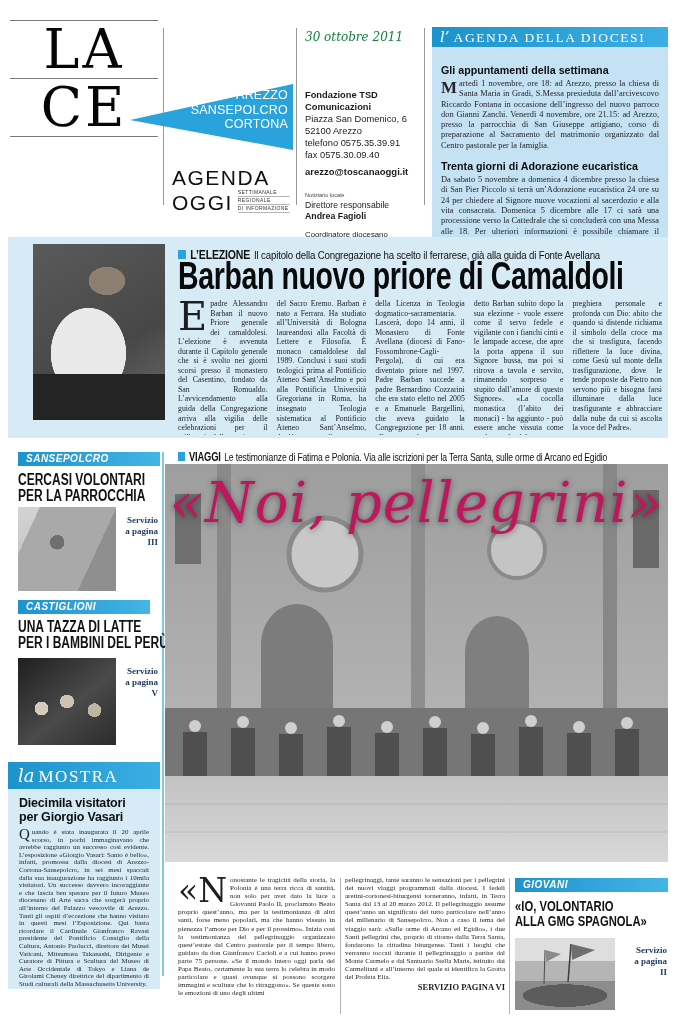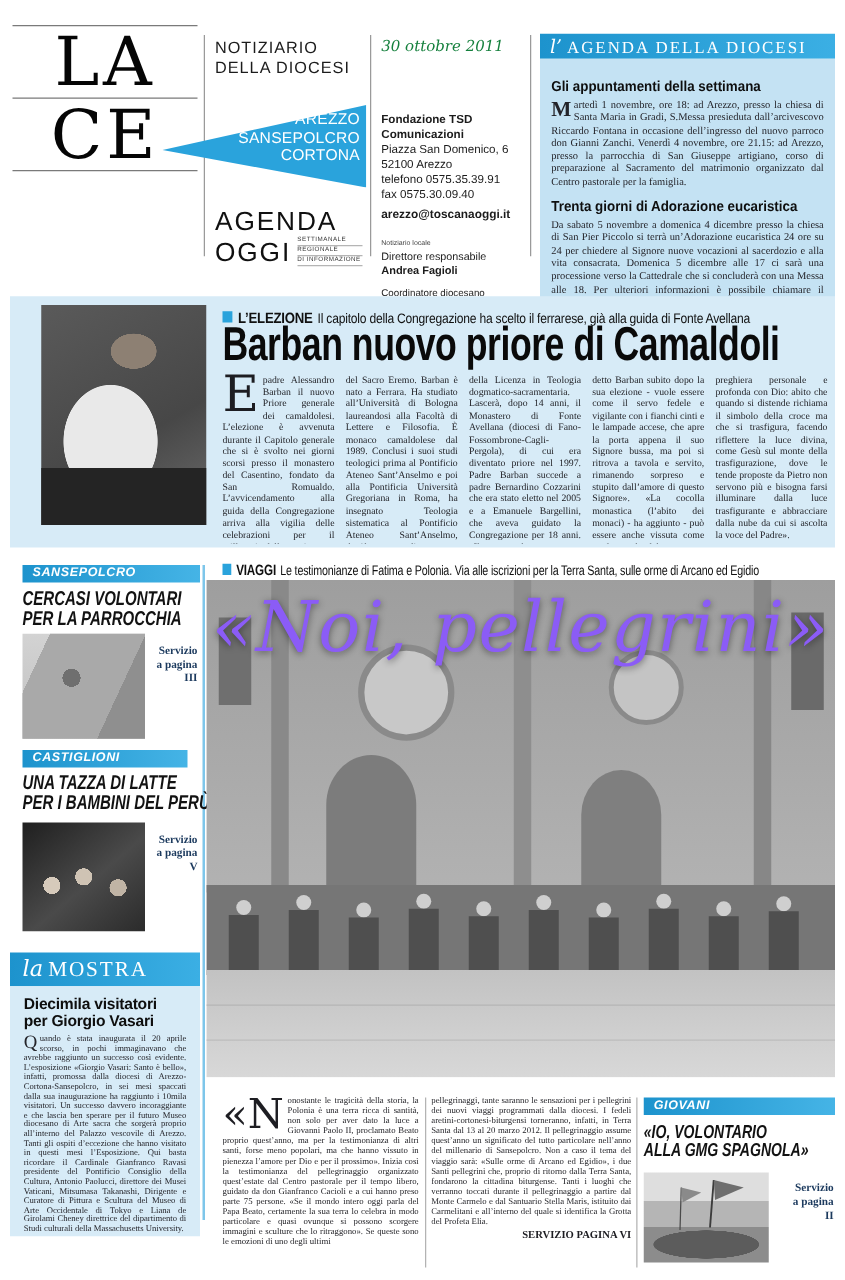--- a/index.html
+++ b/index.html
@@ -74,21 +74,21 @@
   .continua { font-weight:bold; text-align:right; font-size:8px; margin-top:1px; }
 
   
   .blue-rule { left:162px; top:452px; width:2px; height:524px; background:#7ec6ea; }
   .gray-rule { width:1px; background:#b3b3b3; }
 
   
   .tab { height:14px; background:linear-gradient(90deg,#1d93cd,#45b4e6); color:#fff;
          font-family:"Liberation Sans", sans-serif; font-weight:bold; font-style:italic;
          font-size:10px; letter-spacing:0.5px; padding:1px 0 0 8px; }
-  .side-head { font-family:"Liberation Sans", sans-serif; font-weight:bold; color:#121212;font-style:italic; }
+  .side-head { font-family:"Liberation Sans", sans-serif; font-weight:bold; color:#121212; }
   .side-head div { font-size:16px; line-height:15.5px; white-space:nowrap;
                    transform:scaleX(0.75); transform-origin:0 0; }
   .servizio { text-align:right; font-weight:bold; font-size:9px; line-height:11px; color:#1c3a5e; }
   .church-photo { left:18px; top:507px; width:98px; height:84px;
     background:
       radial-gradient(circle 8px at 40% 42%, #6f6f6f 90%, rgba(0,0,0,0) 91%),
       linear-gradient(115deg, rgba(0,0,0,0) 0 16%, #a9a9a9 16% 72%, #8f8f8f 72%),
       linear-gradient(#d3d3d3,#bfbfbf); }
   .peru-photo { left:18px; top:658px; width:98px; height:87px;
     background:
@@ -105,21 +105,21 @@
   .mostra-box { left:8px; top:789px; width:152px; height:200px; background:#d7ebf7;
                 padding:8px 11px; overflow:hidden; }
   .mostra-head { font-family:"Liberation Sans", sans-serif; font-weight:bold; font-size:12.5px;
                  line-height:13.5px; letter-spacing:-0.2px; color:#0e0e0e; margin-bottom:4px; }
   .mostra-text { font-size:6.9px; line-height:7.6px; text-align:justify; color:#24242a; }
   .dc-q { float:left; font-size:15px; line-height:13px; margin:0 2px 0 0; }
 
   
   .viaggi-kicker { left:178px; top:447px; transform:scaleX(0.78); transform-origin:0 50%; }
   .viaggi-photo { left:165px; top:464px; width:503px; height:398px; overflow:hidden; }
-  .viaggi-headline { left:165px; top:470px; width:503px; text-align:center; color:#8b5cf6;
+  .viaggi-headline { left:165px; top:470px; width:503px; text-align:center; color:#be185d;
                      font-family:"DejaVu Serif", serif; font-style:italic; font-size:56px;
                      letter-spacing:1px; text-shadow:0 1px 6px rgba(0,0,0,0.45); }
   .viaggi-col { font-size:7px; line-height:8.1px; text-align:justify; color:#1d1d22; overflow:hidden; }
   .col1 { left:178px; top:876px; width:157px; height:140px; }
   .col2 { left:345px; top:876px; width:160px; height:140px; }
   .dc-n { float:left; font-family:"DejaVu Serif", serif; font-size:33px; line-height:29px; margin:0 3px 0 0; }
   .servizio-vi { font-weight:bold; font-size:8.5px; text-align:right; margin-top:2px; }
 
   
   .giovani-tab { left:515px; top:878px; width:153px; }
@@ -135,24 +135,20 @@
 
 <div class="page">
 
   <div class="abs logo">
     <div class="logo-row">LA</div>
     <div class="logo-row last">CE</div>
   </div>
 
   <div class="abs vsep" style="left:163px; top:28px; height:177px;"></div>
 
-  <div class="abs subtitle">
-    <div>NOTIZIARIO</div>
-    <div>DELLA DIOCESI</div>
-  </div>
 
   <div class="abs triangle">
     <svg width="163" height="66" viewBox="0 0 163 66">
       <polygon points="0,36 163,0 163,66" fill="#2AA3DC"></polygon>
     </svg>
     <div class="tri-text">
       <div>AREZZO</div>
       <div>SANSEPOLCRO</div>
       <div>CORTONA</div>
     </div>

